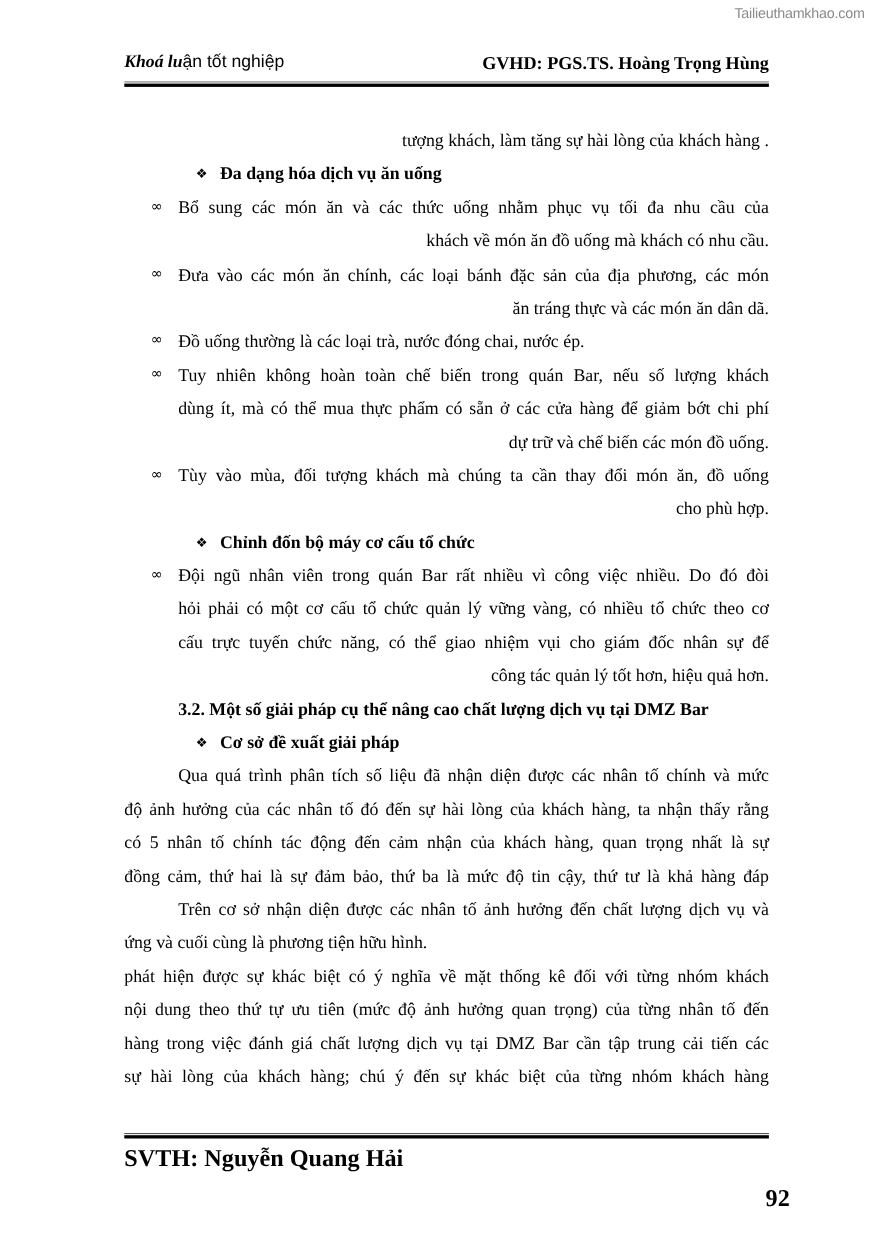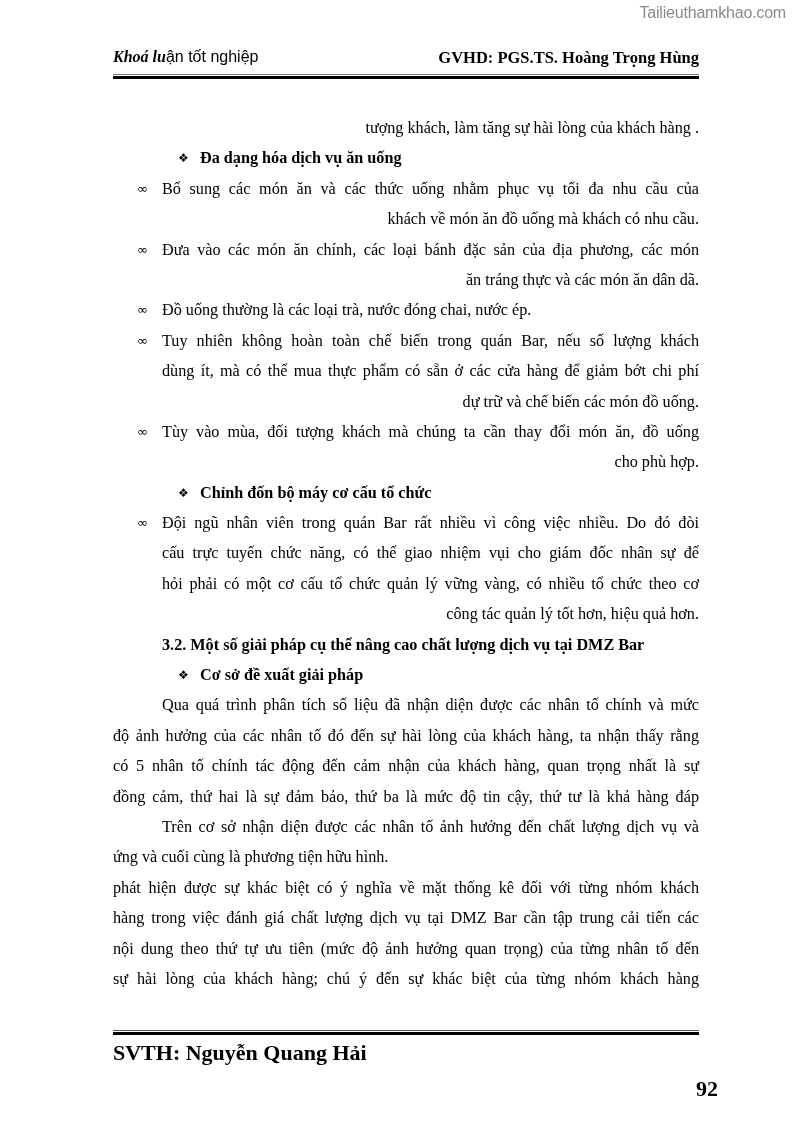--- a/index.html
+++ b/index.html
@@ -13,21 +13,21 @@
       position: relative;
       overflow: hidden;
       font-family: "Liberation Serif", serif;
       color: #000;
     }
     .watermark {
       position: absolute;
       top: 4px;
       right: 8px;
       font-family: "Liberation Sans", sans-serif;
-      font-size: 16px;
+      font-size: 13px;
       color: #8a8a8a;
       letter-spacing: -0.2px;
     }
     .header {
       position: absolute;
       left: 113px;
       width: 586px;
       top: 48px;
       height: 24px;
     }
@@ -203,41 +203,41 @@
 
   <div class="line heading-row">
     <span class="diamond">❖</span>
     <span>Chỉnh đốn bộ máy cơ cấu tổ chức</span>
   </div>
 
   <div class="line bullet-row justify">
     <span class="bullet-glyph">∞</span>
     <span>Đội ngũ nhân viên trong quán Bar rất nhiều vì công việc nhiều. Do đó đòi</span>
   </div>
+  <div class="line ind-cont justify">hỏi phải có một cơ cấu tổ chức quản lý vững vàng, có nhiều tổ chức theo cơ</div>
   <div class="line ind-cont justify">cấu trực tuyến chức năng, có thể giao nhiệm vụi cho giám đốc nhân sự để</div>
-  <div class="line ind-cont justify">hỏi phải có một cơ cấu tổ chức quản lý vững vàng, có nhiều tổ chức theo cơ</div>
   <div class="line ind-cont">công tác quản lý tốt hơn, hiệu quả hơn.</div>
 
   <div class="line section-title">3.2. Một số giải pháp cụ thể nâng cao chất lượng dịch vụ tại DMZ Bar</div>
 
   <div class="line heading-row">
     <span class="diamond">❖</span>
     <span>Cơ sở đề xuất giải pháp</span>
   </div>
 
   <div class="line ind-cont justify">Qua quá trình phân tích số liệu đã nhận diện được các nhân tố chính và mức</div>
   <div class="line justify">độ ảnh hưởng của các nhân tố đó đến sự hài lòng của khách hàng, ta nhận thấy rằng</div>
   <div class="line justify">có 5 nhân tố chính tác động đến cảm nhận của khách hàng, quan trọng nhất là sự</div>
   <div class="line justify">đồng cảm, thứ hai là sự đảm bảo, thứ ba là mức độ tin cậy, thứ tư là khả hàng đáp</div>
   <div class="line ind-cont justify">Trên cơ sở nhận diện được các nhân tố ảnh hưởng đến chất lượng dịch vụ và</div>
 
   <div class="line">ứng và cuối cùng là phương tiện hữu hình.</div>
   <div class="line justify">phát hiện được sự khác biệt có ý nghĩa về mặt thống kê đối với từng nhóm khách</div>
+  <div class="line justify">nội dung theo thứ tự ưu tiên (mức độ ảnh hưởng quan trọng) của từng nhân tố đến</div>
   <div class="line justify">hàng trong việc đánh giá chất lượng dịch vụ tại DMZ Bar cần tập trung cải tiến các</div>
-  <div class="line justify">nội dung theo thứ tự ưu tiên (mức độ ảnh hưởng quan trọng) của từng nhân tố đến</div>
   <div class="line justify">sự hài lòng của khách hàng; chú ý đến sự khác biệt của từng nhóm khách hàng</div>
 </div>
 
 <div class="rule-bottom">
   <div class="thin"></div>
   <div class="gap"></div>
   <div class="thick"></div>
 </div>
 
 <div class="footer">

